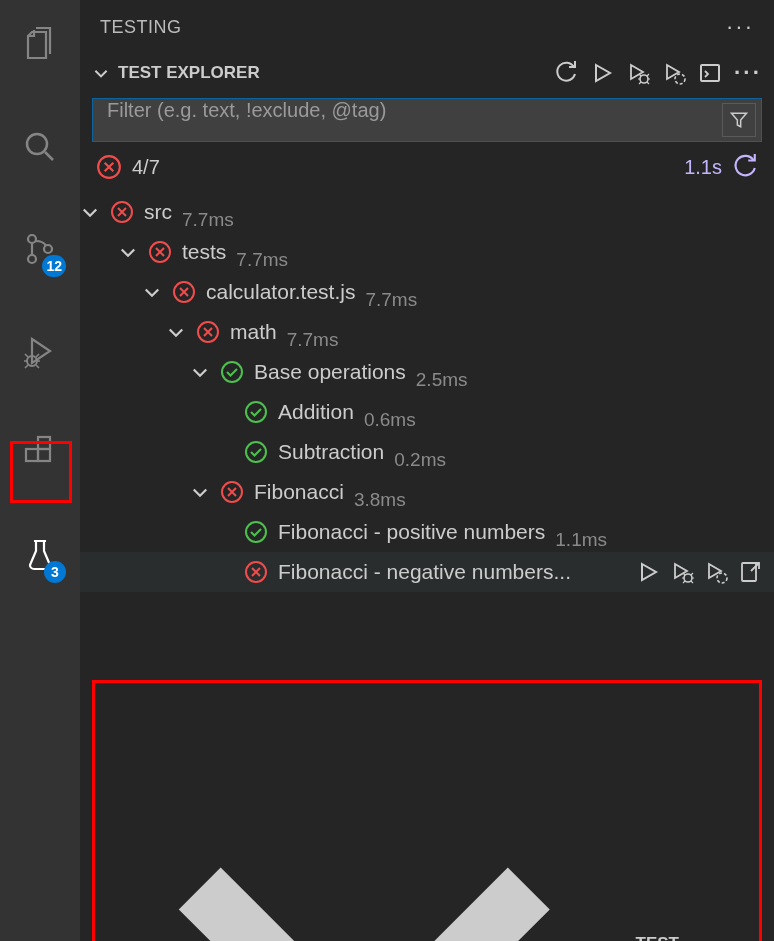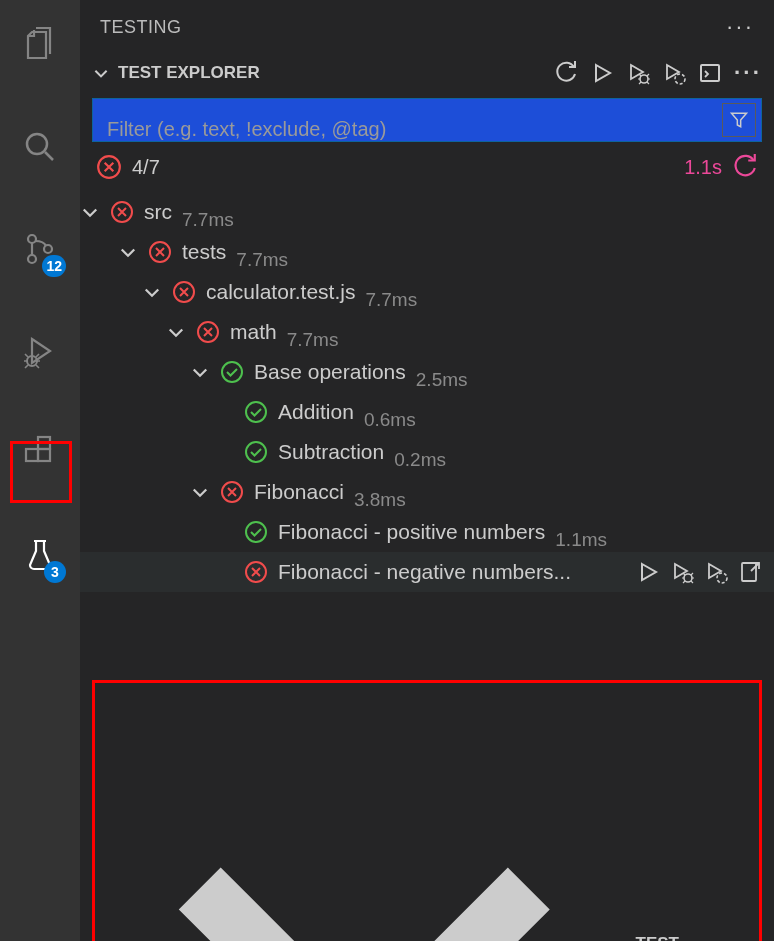--- a/index.html
+++ b/index.html
@@ -72,23 +72,23 @@
   }
   .section-header .chev { width: 18px; height: 18px; color: #cccccc; }
   .section-header .actions { margin-left: auto; display: flex; gap: 12px; align-items: center; }
   .section-header .actions svg { width: 24px; height: 24px; color: #cccccc; }
   .section-header .actions .dots { font-size: 22px; letter-spacing: 2px; color: #cccccc; }
   
   .filter-row { padding: 6px 12px; }
   .filter {
     position: relative;
     border: 1px solid #0e639c;
-    background: #1d4ed8;
+    background: #404040;
     height: 44px;
-    display: flex; align-items: flex-end;
+    display: flex; align-items: flex-start;
     padding: 0 50px 0 14px;
   }
   .filter input {
     width: 100%; background: transparent; border: none; outline: none;
     color: #cccccc; font-size: 20px;
   }
   .filter input::placeholder { color: #9a9a9a; }
   .filter .funnel {
     position: absolute; right: 5px; top: 50%; transform: translateY(-50%);
     width: 34px; height: 34px;
@@ -98,21 +98,21 @@
   }
   .filter .funnel svg { width: 20px; height: 20px; }
   
   .summary-row {
     display: flex; align-items: center;
     padding: 6px 16px 6px 16px;
     font-size: 20px;
     gap: 10px;
   }
   .summary-row .status-icon { width: 26px; height: 26px; }
-  .summary-row .right { margin-left: auto; display: flex; align-items: center; gap: 10px; color: #ec4899; }
+  .summary-row .right { margin-left: auto; display: flex; align-items: center; gap: 10px; color: #c4b5fd; }
   .summary-row .right svg { width: 26px; height: 26px; }
   
   .tree { padding-top: 6px; }
   .tree-row {
     display: flex; align-items: center;
     height: 40px;
     font-size: 21px;
     gap: 10px;
     padding-right: 12px;
   }

